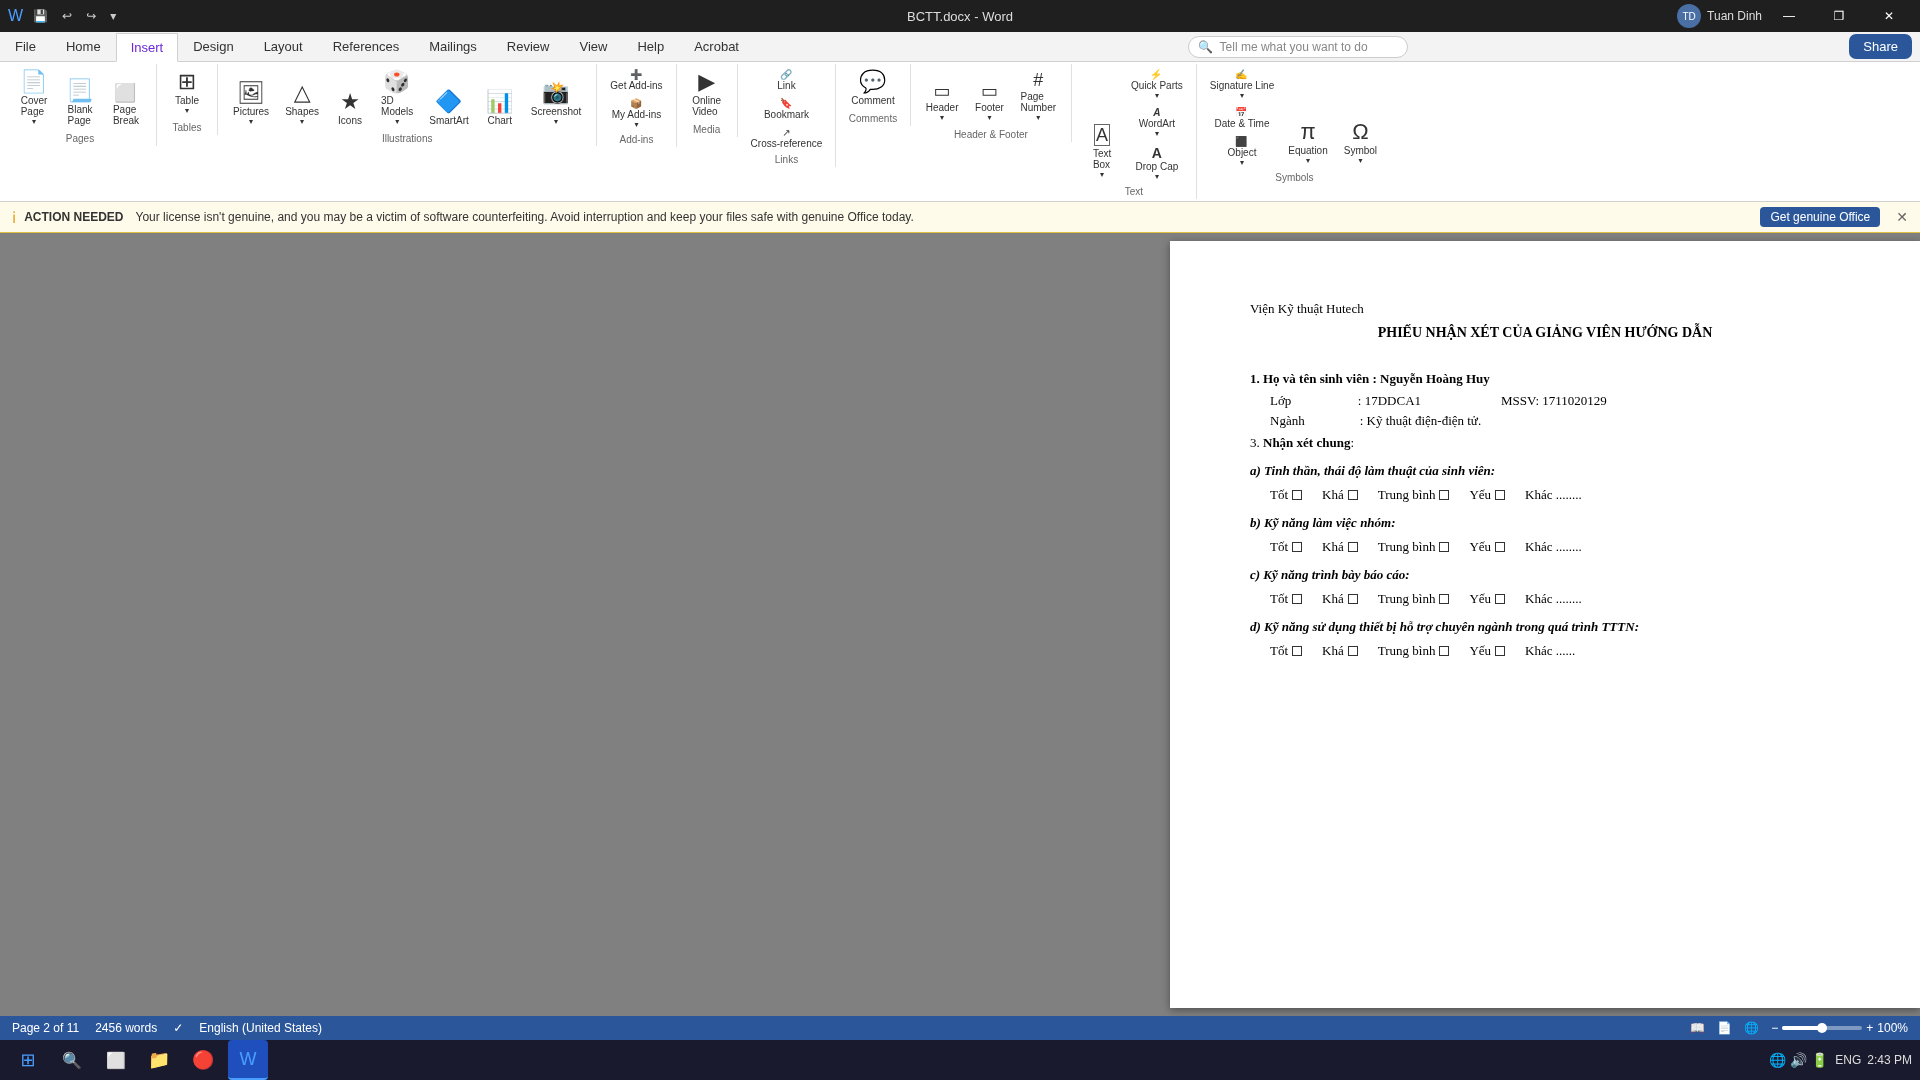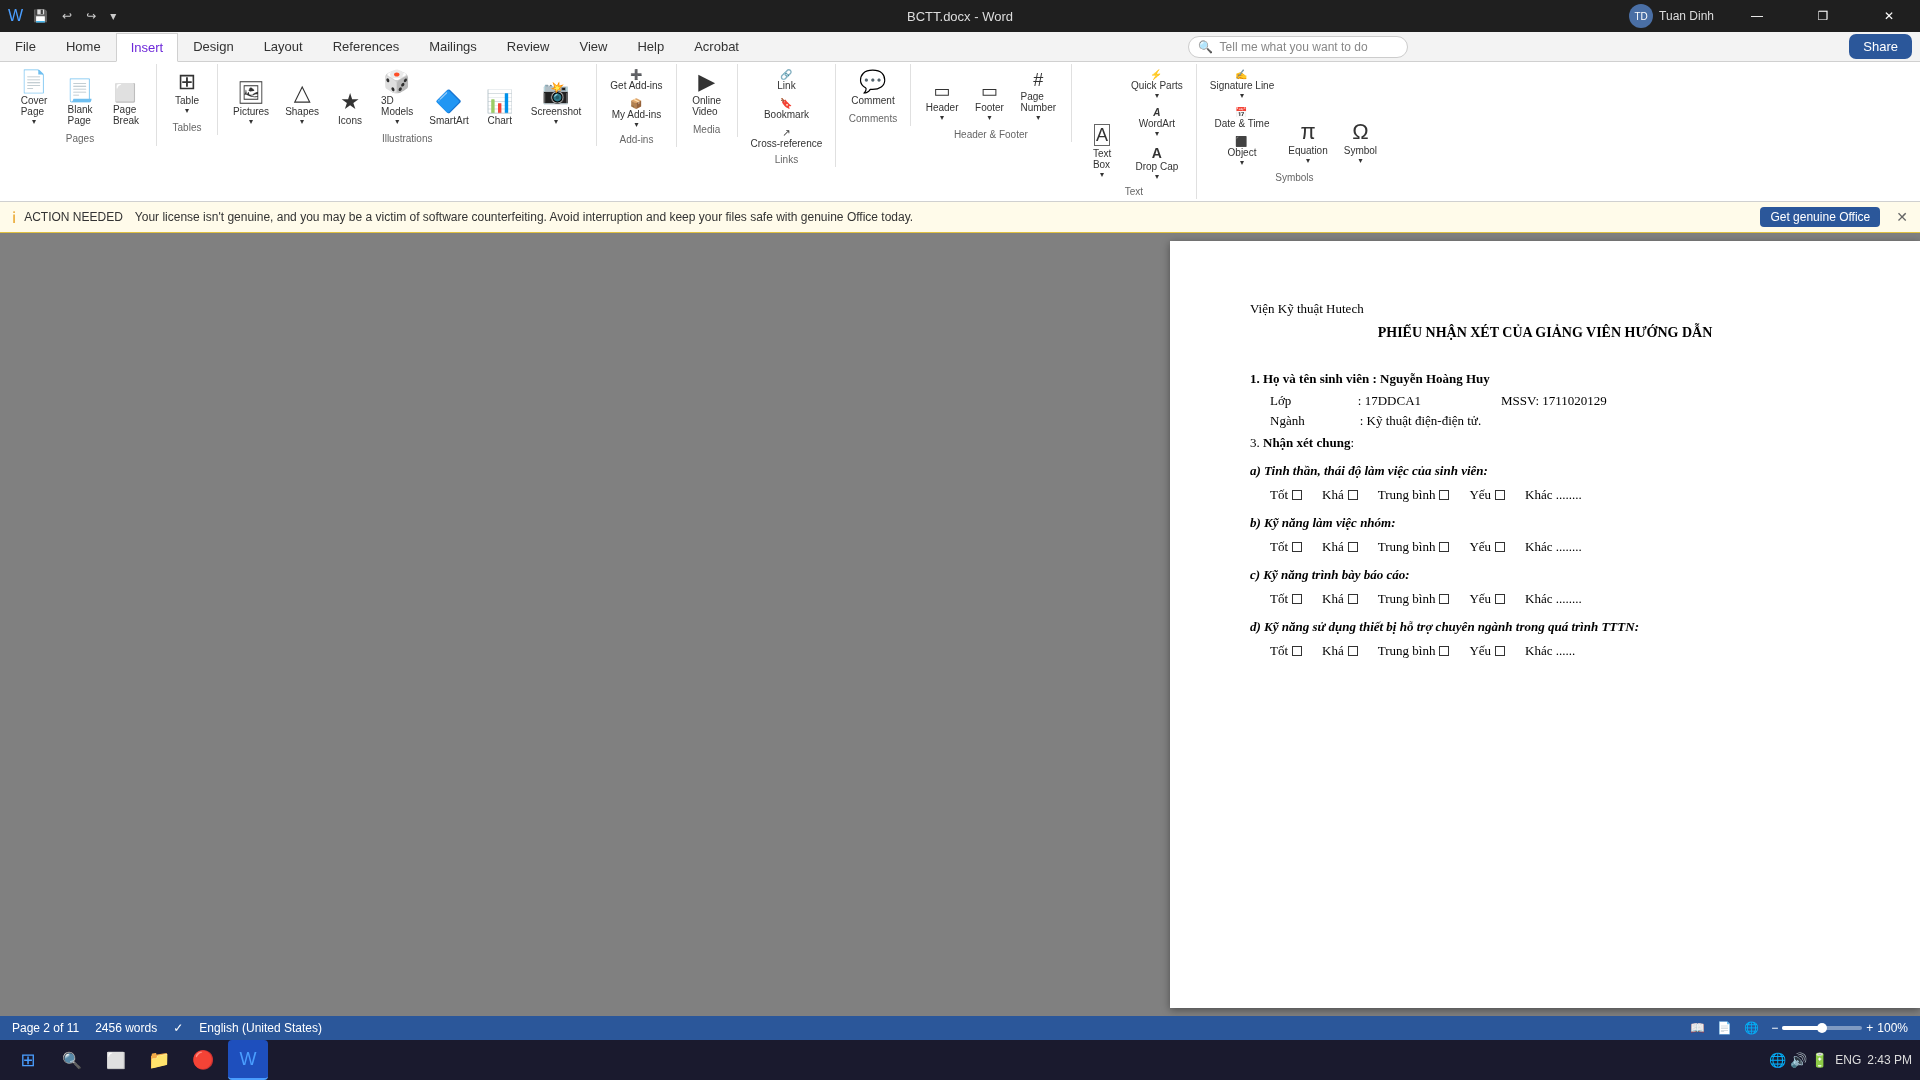--- a/index.html
+++ b/index.html
@@ -11,21 +11,21 @@
       height: 32px;
       display: flex;
       align-items: center;
       justify-content: space-between;
       padding: 0 8px;
       color: #fff;
       font-size: 12px;
     }
     .title-bar-left { display: flex; align-items: center; gap: 6px; }
     .title-bar-center { position: absolute; left: 50%; transform: translateX(-50%); color: #ddd; font-size: 13px; }
-    .title-bar-right { display: flex; align-items: center; gap: 20px; margin-left: auto; }
+    .title-bar-right { display: flex; align-items: center; gap: 4px; margin-left: auto; }
     .title-btn { width: 46px; height: 32px; display: flex; align-items: center; justify-content: center; cursor: pointer; font-size: 12px; color: #fff; }
     .qat-btn { background: none; border: none; color: #ccc; cursor: pointer; font-size: 12px; padding: 2px 4px; }
     .user-area { display: flex; align-items: center; gap: 6px; color: #ddd; font-size: 12px; }
     .user-avatar { width: 24px; height: 24px; border-radius: 50%; background: #4a6fa5; display: flex; align-items: center; justify-content: center; font-size: 10px; color: #fff; }
 
     
     .ribbon { background: #fff; border-bottom: 1px solid #d0d0d0; }
     .ribbon-tab {
       padding: 6px 14px;
       font-size: 13px;
@@ -103,21 +103,21 @@
       background: #fffbea;
       border-bottom: 1px solid #e0c040;
       display: flex;
       align-items: center;
       padding: 4px 12px;
       font-size: 12px;
       color: #333;
       gap: 8px;
     }
     .notification-icon { color: #e8a020; font-size: 16px; }
-    .notification-action-label { font-weight: normal; color: #333; margin-right: 4px; }
+    .notification-action-label { font-weight: bold; color: #333; margin-right: 4px; }
     .notification-btn {
       background: #2b579a;
       color: #fff;
       border: none;
       border-radius: 4px;
       padding: 3px 10px;
       font-size: 12px;
       cursor: pointer;
       margin-left: auto;
     }
@@ -490,21 +490,21 @@
           <span style="display:inline-block;width:55px;"></span>
           <span>: Kỹ thuật điện-điện tử.</span>
         </div>
 
 
         <div class="doc-item">
           <span>3.	<b>Nhận xét chung</b>:</span>
         </div>
 
         <div class="doc-subsection">
-          <span class="doc-section-label">a)	Tinh thần, thái độ làm việc của sinh viên:</span>
+          <span class="doc-section-label">a)	Tinh thần, thái độ làm thuật của sinh viên:</span>
           <div class="doc-checkrow">
             <span class="check-item">
               <span>Tốt</span>
               <span class="checkbox"></span>
             </span>
             <span class="check-item">
               <span>Khá</span>
               <span class="checkbox"></span>
             </span>
             <span class="check-item">

